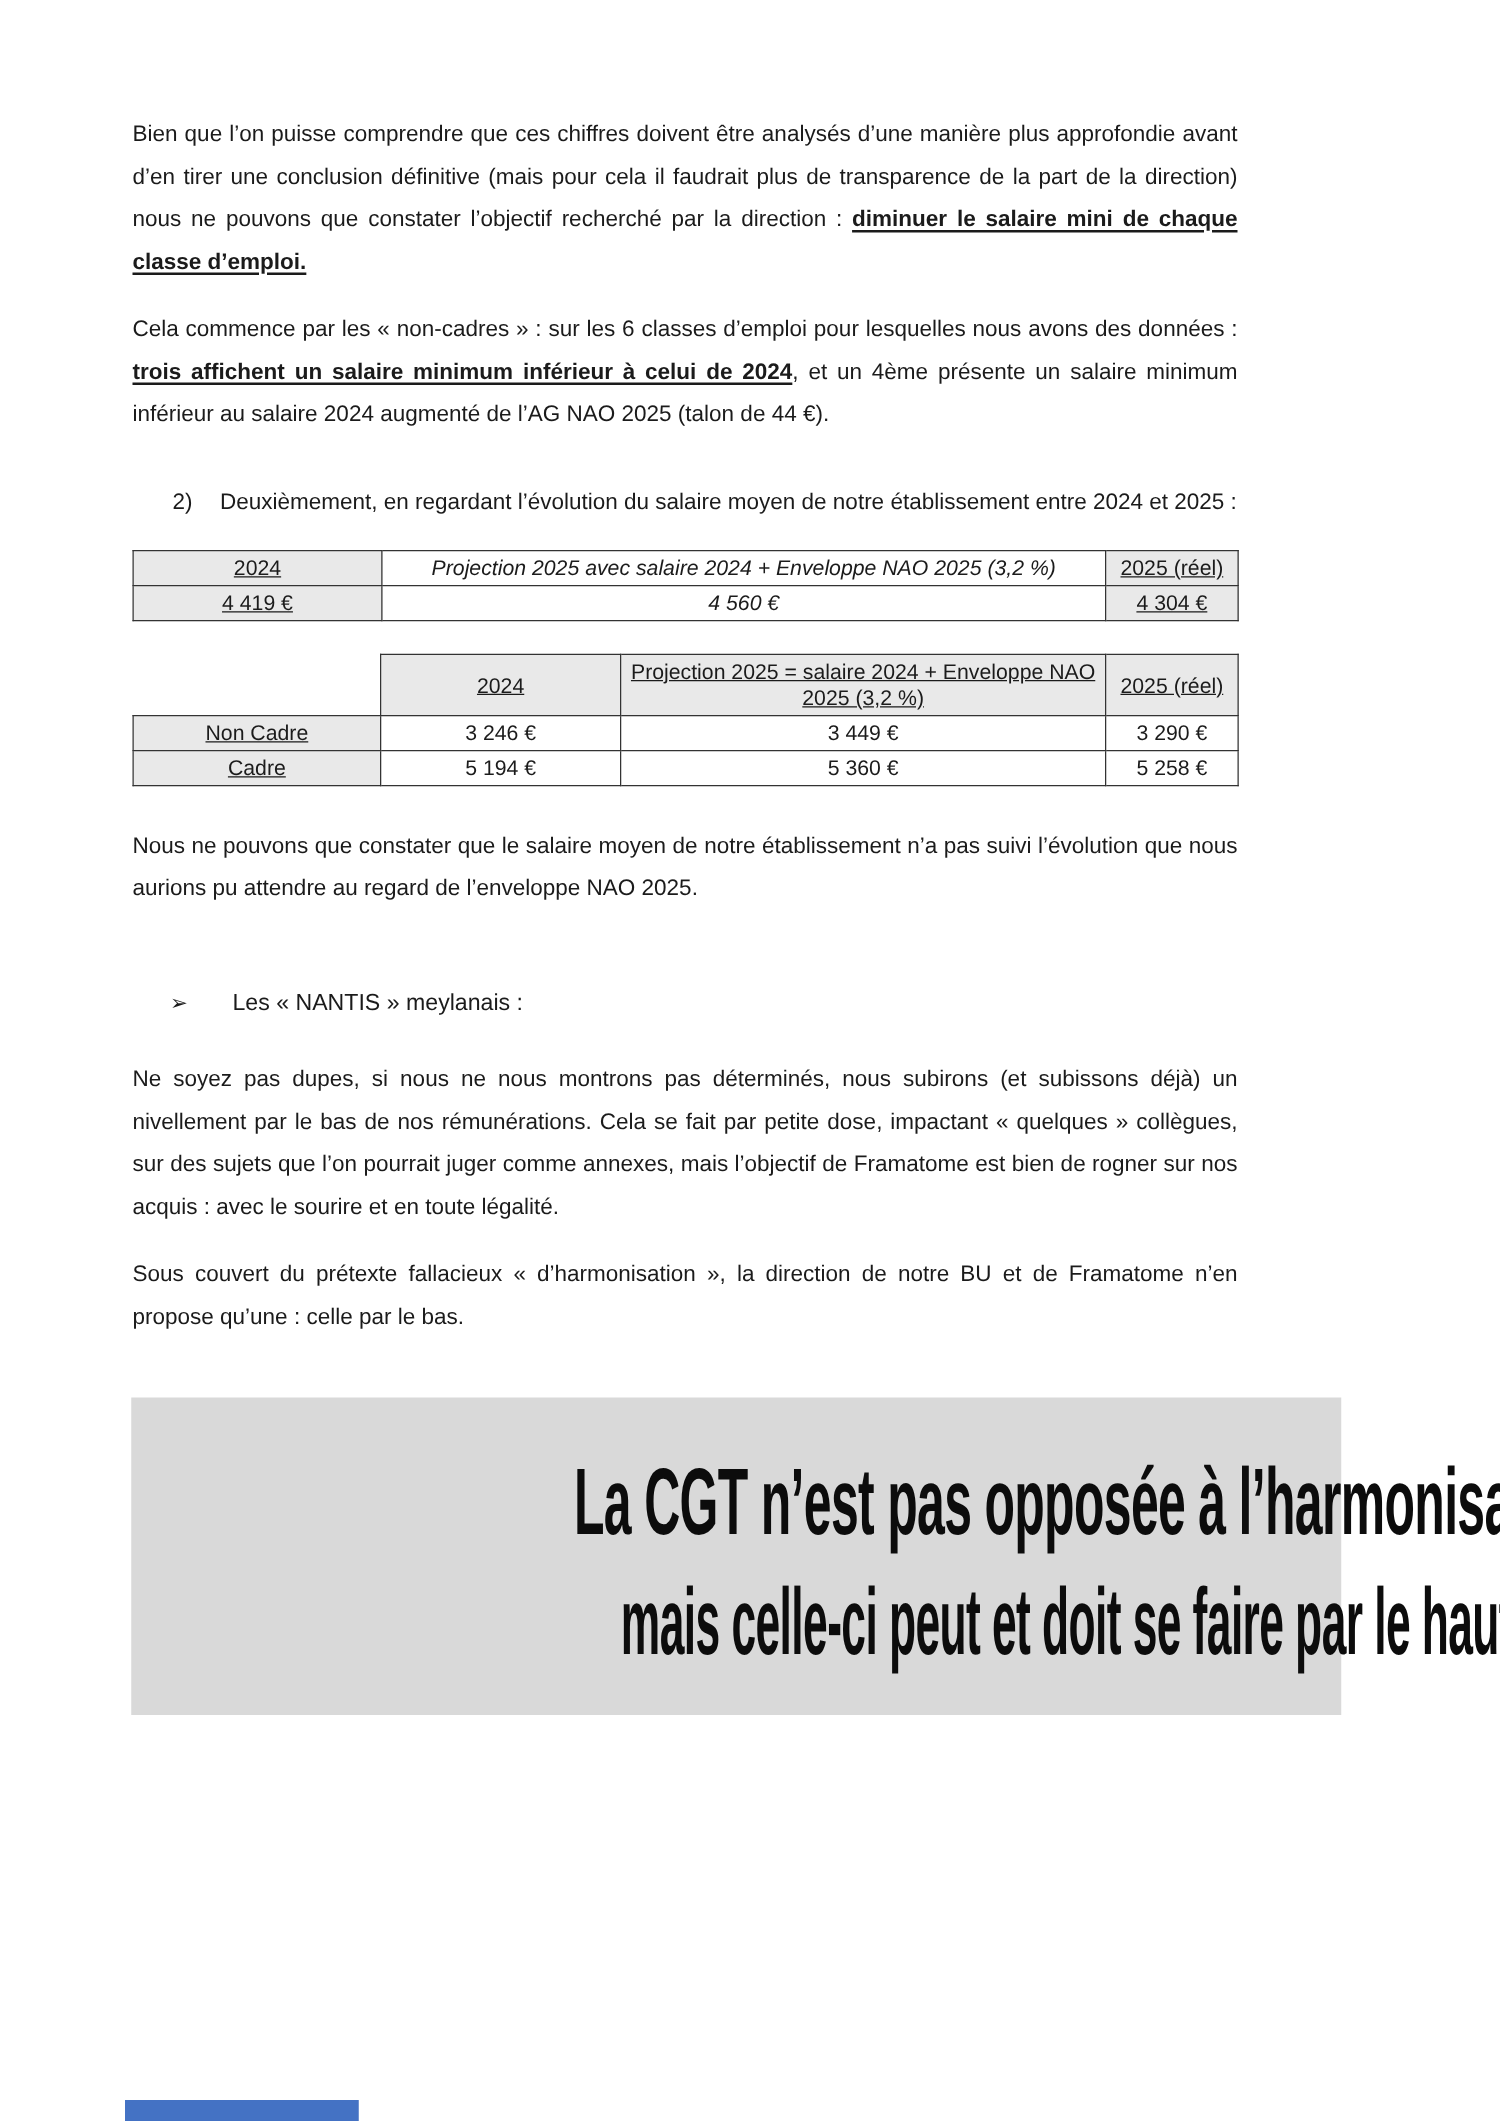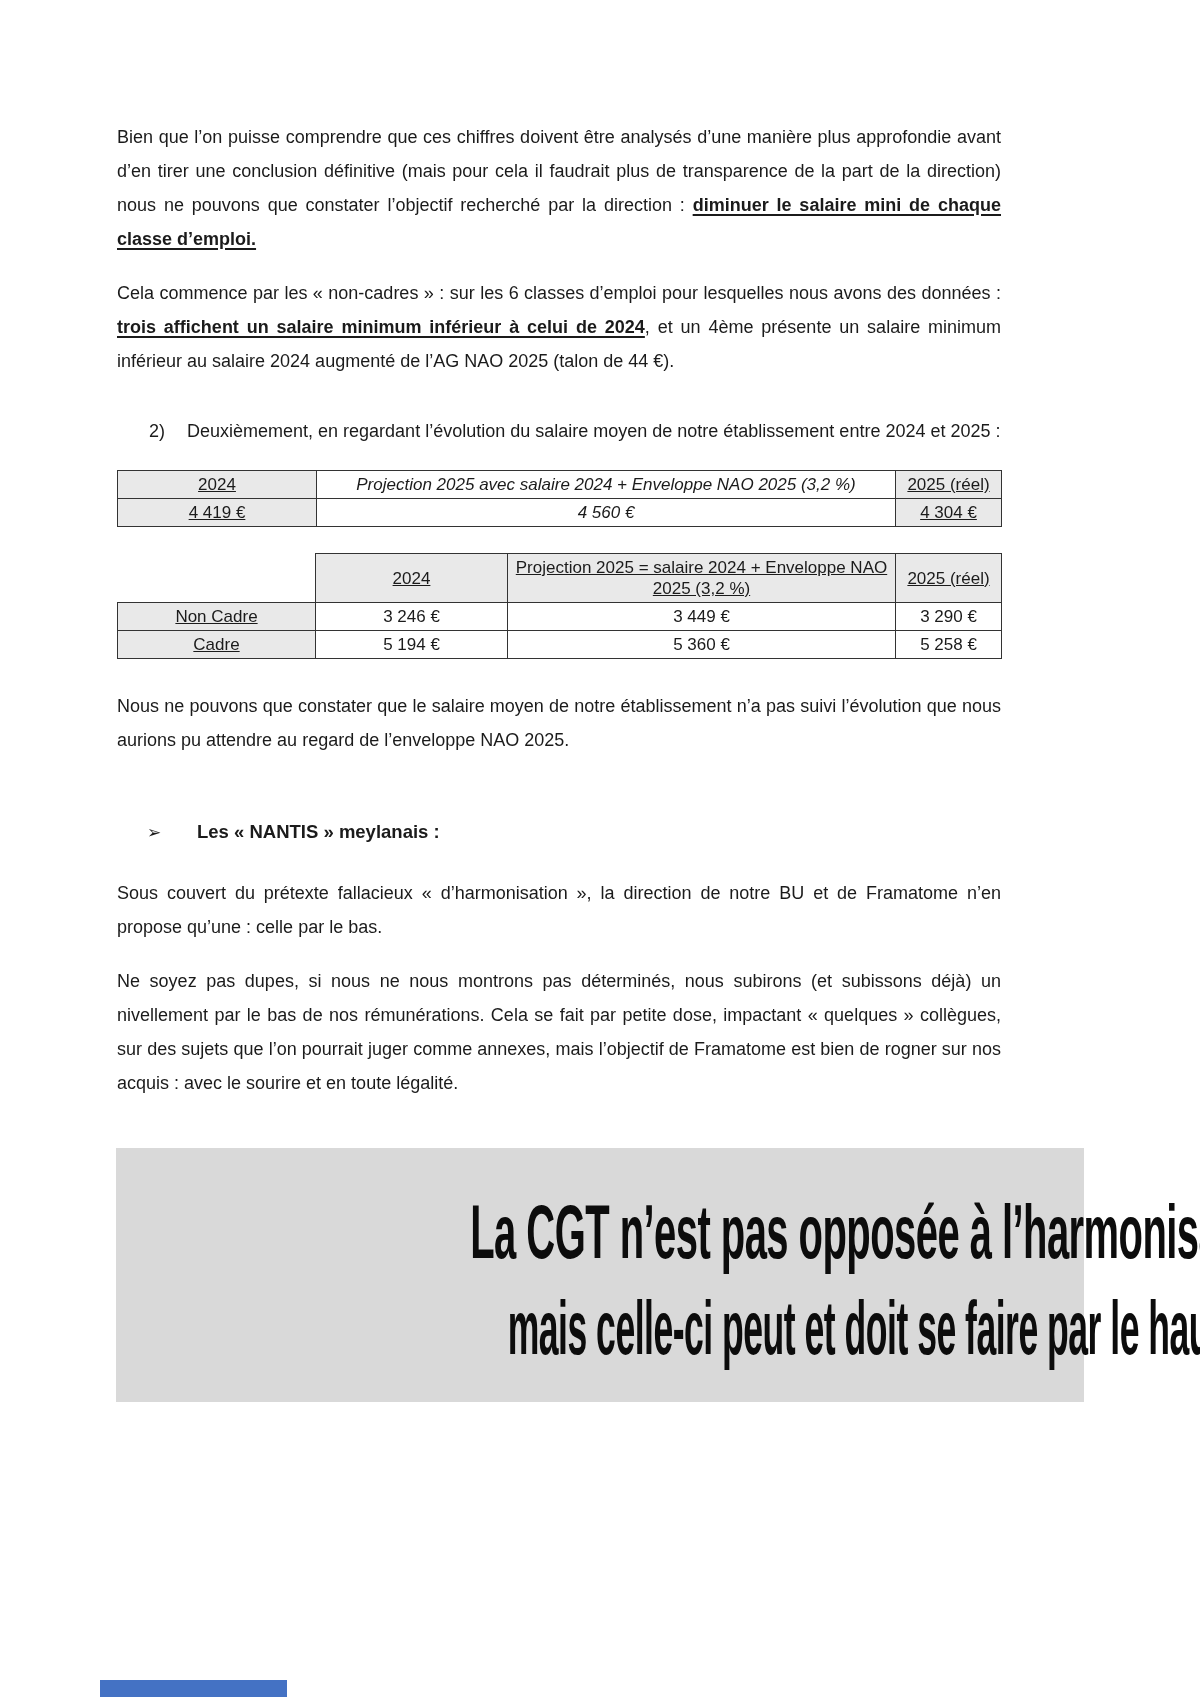--- a/index.html
+++ b/index.html
@@ -7,24 +7,24 @@
     width: 1200px;
     height: 1697px;
     background: #ffffff;
     position: relative;
     overflow: hidden;
     font-family: "Liberation Sans", sans-serif;
     color: var(--text, #1b1b1b);
   }
   .content {
     position: absolute;
-    left: 117px;
+    left: 106px;
     top: 0;
     width: 884px;
-    padding-top: 120px;
+    padding-top: 90px;
   }
   p.body-text {
     margin: 0 0 20px 0;
     font-size: 18px;
     line-height: 34px;
     text-align: justify;
   }
   .emph {
     font-weight: bold;
     text-decoration: underline;
@@ -67,21 +67,21 @@
   td.no-border { border: none; background: transparent; }
 
   .section-heading {
     display: flex;
     align-items: baseline;
     margin: 58px 0 26px 30px;
     font-size: 18.5px;
     line-height: 34px;
   }
   .section-heading .bullet { width: 50px; flex: 0 0 50px; font-size: 17px; }
-  .section-heading .heading-text { font-weight: bold; }
+  .section-heading .heading-text { font-weight: normal; }
 
   .banner {
     box-sizing: border-box;
     margin: 48px 0 0 -1px;
     width: 968px;
     height: 254px;
     background: var(--banner_bg, #d9d9d9);
     display: flex;
     flex-direction: column;
     justify-content: center;
@@ -179,23 +179,23 @@
     </tbody>
   </table>
 
   <p class="body-text">Nous ne pouvons que constater que le salaire moyen de notre établissement n’a pas suivi l’évolution que nous aurions pu attendre au regard de l’enveloppe NAO 2025.</p>
 
   <div class="section-heading">
     <span class="bullet">➢</span>
     <span class="heading-text">Les « NANTIS » meylanais :</span>
   </div>
 
+  <p class="body-text">Ne soyez pas dupes, si nous ne nous montrons pas déterminés, nous subirons (et subissons déjà) un nivellement par le bas de nos rémunérations. Cela se fait par petite dose, impactant « quelques » collègues, sur des sujets que l’on pourrait juger comme annexes, mais l’objectif de Framatome est bien de rogner sur nos acquis : avec le sourire et en toute légalité.</p>
+
   <p class="body-text">Sous couvert du prétexte fallacieux « d’harmonisation », la direction de notre BU et de Framatome n’en propose qu’une : celle par le bas.</p>
-
-  <p class="body-text">Ne soyez pas dupes, si nous ne nous montrons pas déterminés, nous subirons (et subissons déjà) un nivellement par le bas de nos rémunérations. Cela se fait par petite dose, impactant « quelques » collègues, sur des sujets que l’on pourrait juger comme annexes, mais l’objectif de Framatome est bien de rogner sur nos acquis : avec le sourire et en toute légalité.</p>
 
   <div class="banner">
     <span class="banner-line l1"><span>La CGT n’est pas opposée à l’harmonisation,</span></span>
     <span class="banner-line l2"><span>mais celle-ci peut et doit se faire par le haut.</span></span>
   </div>
 
 </div>
 
 <div class="footer-bar"></div>
 

